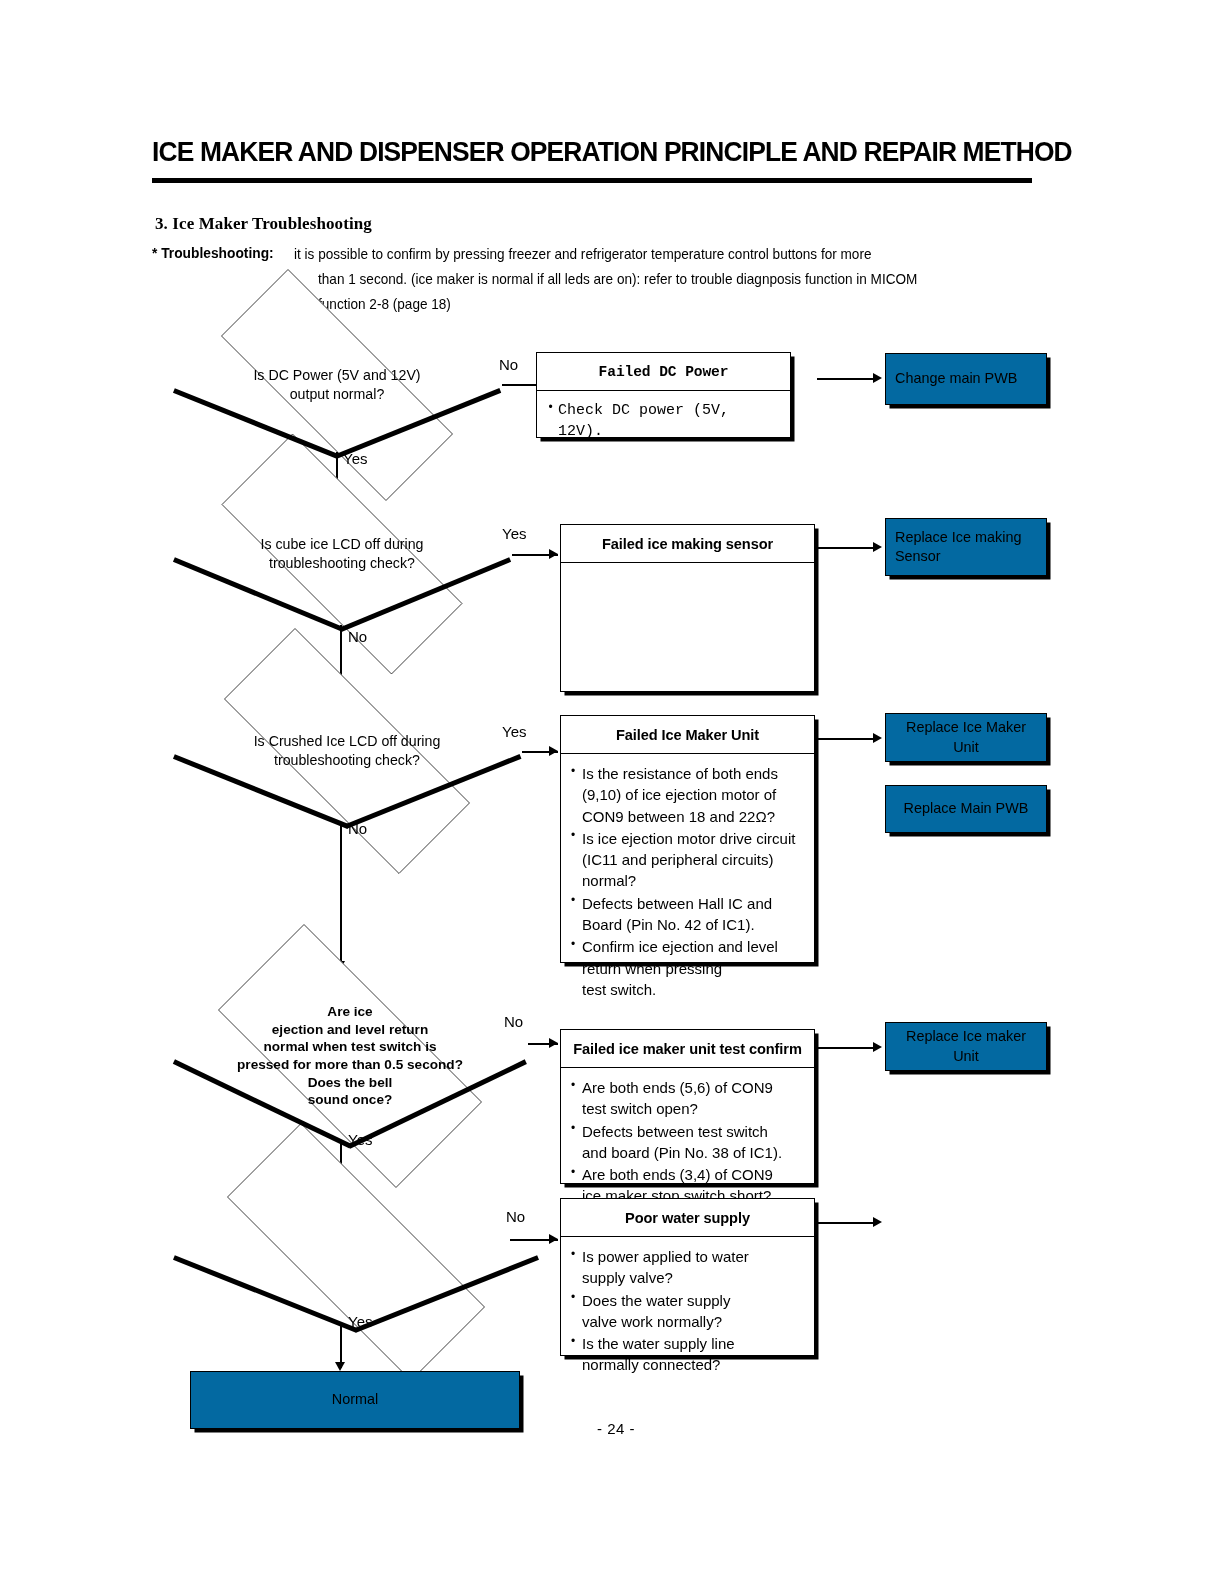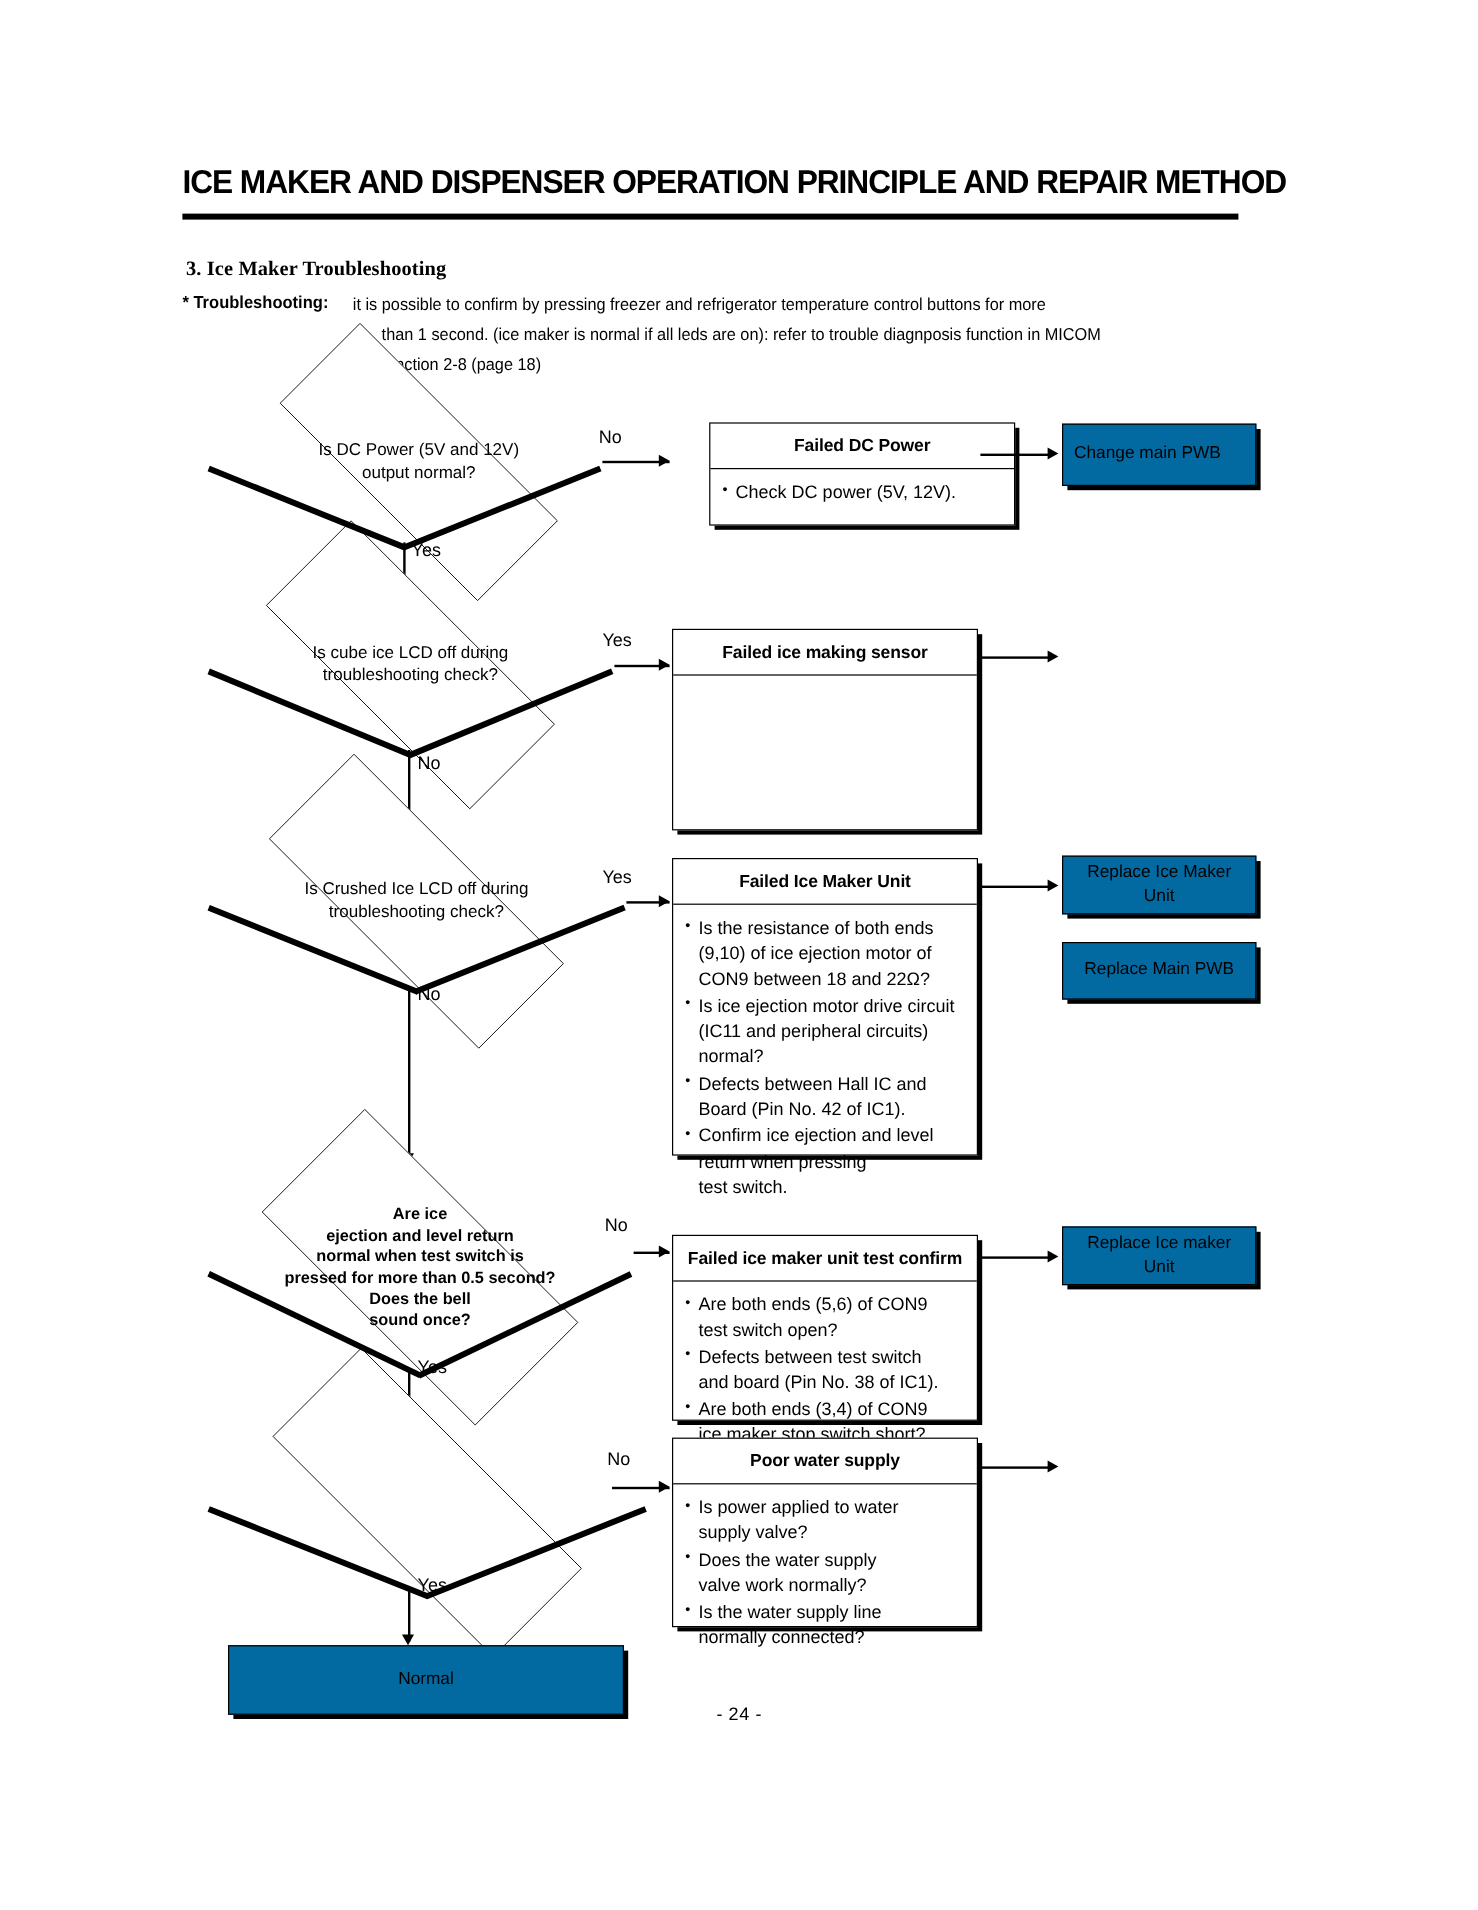--- a/index.html
+++ b/index.html
@@ -114,33 +114,33 @@
   <div id="title-rule"></div>
   <div id="section-heading">3. Ice Maker Troubleshooting</div>
 
   <div class="tsh-wrap">
     <div class="tsh-label">* Troubleshooting:</div>
     <div class="tsh-line tsh-l1">it is possible to confirm by  pressing freezer   and refrigerator temperature   control buttons  for more</div>
     <div class="tsh-line tsh-l2">than 1 second. (ice maker is normal if all leds are on): refer to trouble diagnposis function in MICOM</div>
     <div class="tsh-line tsh-l3">function 2-8 (page 18)</div>
   </div>
 
-  <div class="diamond" style="left:184px;top:318px;width:330px;height:134px;">
+  <div class="diamond" style="left:172px;top:318px;width:330px;height:134px;">
     <div class="dshape"></div>
     <div class="dlabel">Is DC Power (5V and 12V)
 output normal?</div>
   </div>
   <div class="dshadow" style="left:175px;top:385px;width:330px;height:70px;">
     <span style="left:0px;top:0px;width:166px;transform:rotate(39deg);transform-origin:left top;"></span>
   </div>
   <div class="hline" style="left:502px;top:384px;width:56px;"></div>
   <div class="arrow-r" style="left:549px;top:379px;"></div>
   <div class="elabel" style="left:499px;top:356px;">No</div>
 
-  <div class="box" style="left:591px;top:352px;width:255px;height:86px;">
+  <div class="box" style="left:536px;top:352px;width:255px;height:86px;font-family:Liberation Mono, monospace;">
     <div class="box-head">Failed DC Power</div>
     <div class="box-body">
       <span class="bi">Check DC power (5V, 12V).</span>
     </div>
   </div>
 
   <div class="hline" style="left:817px;top:378px;width:60px;"></div>
   <div class="arrow-r" style="left:873px;top:373px;"></div>
   <div class="plainbox" style="left:885px;top:353px;width:162px;height:52px;">Change main PWB</div>
 
@@ -156,20 +156,22 @@
   <div class="hline" style="left:512px;top:554px;width:46px;"></div>
   <div class="arrow-r" style="left:549px;top:549px;"></div>
   <div class="elabel" style="left:502px;top:525px;">Yes</div>
 
   <div class="box" style="left:560px;top:524px;width:255px;height:168px;">
     <div class="box-head">Failed ice making sensor</div>
   </div>
 
   <div class="hline" style="left:817px;top:547px;width:60px;"></div>
   <div class="arrow-r" style="left:873px;top:542px;"></div>
+  <div class="plainbox" style="left:885px;top:518px;width:162px;height:58px;">Replace Ice making
+Sensor</div>
 
   <div class="vline" style="left:340px;top:625px;height:74px;"></div>
   <div class="arrow-d" style="left:335px;top:693px;"></div>
   <div class="elabel" style="left:348px;top:628px;">No</div>
 
   <div class="diamond" style="left:172px;top:680px;width:350px;height:142px;">
     <div class="dshape"></div>
     <div class="dlabel">Is Crushed Ice LCD off during
 troubleshooting check?</div>
   </div>

